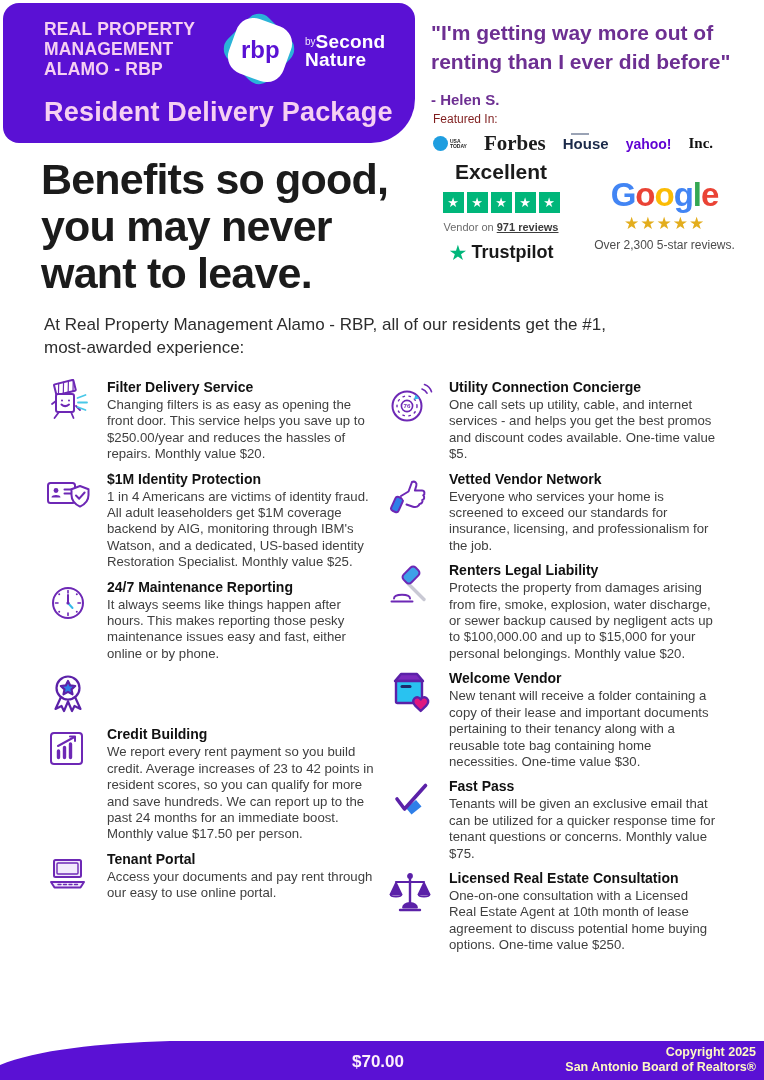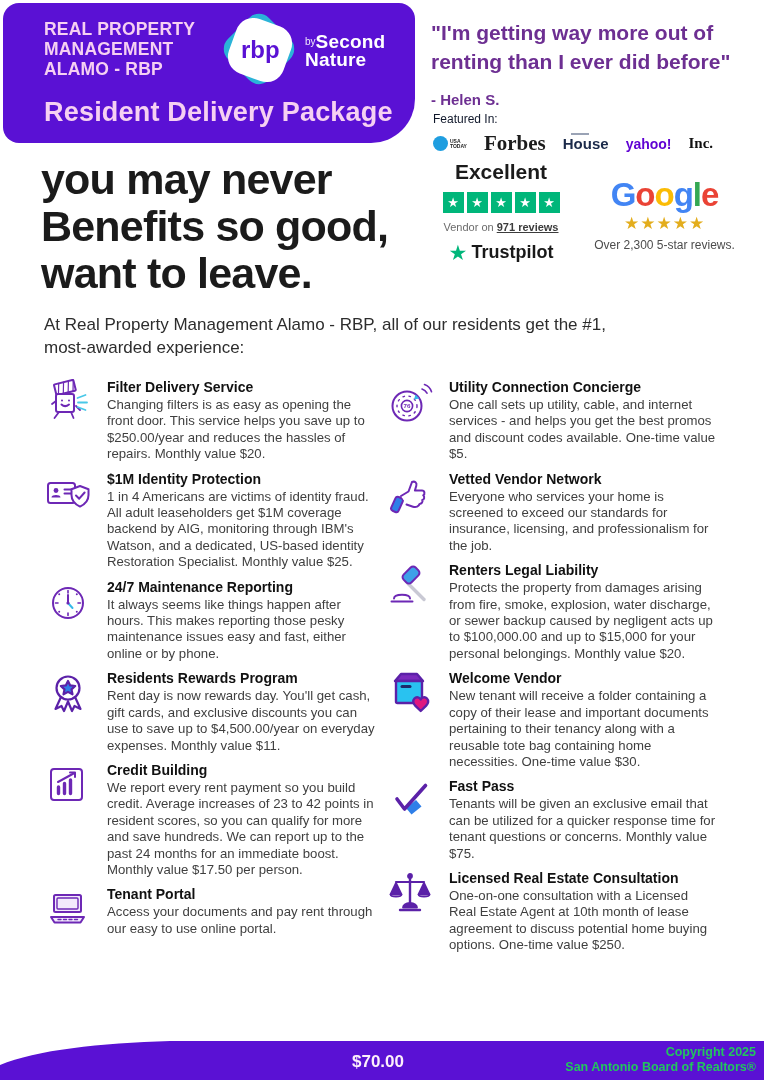--- a/index.html
+++ b/index.html
@@ -27,21 +27,21 @@
   .sn-by { font-size:10px; vertical-align:top; opacity:.9; }
   .sn-line { font-size:19px; font-weight:600; letter-spacing:.2px; }
   .package-title { position:absolute; left:41px; top:94px; color:#f6d0f2;
     font-size:27px; font-weight:bold; letter-spacing:.2px; }
   
   .quote { position:absolute; left:431px; top:18px; width:325px;
     color:#6d2f92; font-size:21px; font-weight:600; line-height:29px; }
   .quote-attrib { margin-top:9px; font-size:15px; font-weight:bold; }
   
   .featured { position:absolute; left:433px; top:112px; width:320px; }
-  .featured-label { font-size:12px; color:#0f172a; }
+  .featured-label { font-size:12px; color:#7f1d1d; }
   .featured-logos { margin-top:5px; display:flex; align-items:center; gap:17px; }
   .usatoday { display:flex; align-items:center; gap:2px; }
   .usatoday-circle { width:15px; height:15px; border-radius:50%; background:#1f9ee0; }
   .usatoday-text { font-size:5px; font-weight:bold; color:#222; line-height:5px; }
   .logo-forbes { font-family:"Liberation Serif", serif; font-size:21px; font-weight:bold; color:#1c1c1c; }
   .logo-house { font-size:15px; font-weight:800; color:#1b2a4a; position:relative; }
   .logo-house::before { content:""; position:absolute; left:8px; top:-2px; width:18px; height:2px;
     background:#9aa3b5; }
   .logo-yahoo { font-size:14px; font-weight:bold; color:#5f01d3; }
   .logo-inc { font-family:"Liberation Serif", serif; font-size:15px; font-weight:bold; color:#111; }
@@ -76,21 +76,21 @@
   .benefit-icon { flex:0 0 48px; width:48px; height:48px; }
   .benefit-text { padding-right:8px; }
   .benefit-title { font-size:14px; font-weight:bold; color:#111; margin-bottom:2px; }
   .benefit-desc { font-size:13.2px; line-height:16.4px; color:#3f3f3f; }
   
   .footer { position:absolute; left:0; bottom:0; width:764px; height:39px; background:#5a11d4; }
   .footer-swoosh { position:absolute; left:0; top:0; }
   .footer-tier { position:absolute; left:44px; top:11px; color:#f6d0f2; font-size:17px; font-weight:bold;margin-top:44px; }
   .footer-price { position:absolute; left:352px; top:11px; color:#fdeffb; font-size:17px; font-weight:bold; }
   .footer-copy { position:absolute; right:8px; top:4px; text-align:right;
-    color:#22c55e; font-size:12.5px; font-weight:bold; line-height:15px; }
+    color:#fef9c3; font-size:12.5px; font-weight:bold; line-height:15px; }
   svg text { font-family:"Liberation Sans", sans-serif; }
 </style>
 </head>
 <body>
 
 <div class="page">
 
   <div class="header-card">
     <div class="brand">
       <div>REAL PROPERTY</div>
@@ -156,22 +156,22 @@
 
   <div class="google">
     <div class="g-wordmark">
       <span class="g-blue">G</span><span class="g-red">o</span><span class="g-yellow">o</span><span class="g-blue">g</span><span class="g-green">l</span><span class="g-red">e</span>
     </div>
     <div class="g-stars"><span class="g-star">★</span><span class="g-star">★</span><span class="g-star">★</span><span class="g-star">★</span><span class="g-star">★</span></div>
     <div class="g-caption">Over 2,300 5-star reviews.</div>
   </div>
 
   <div class="hero-heading">
+    <div>Benefits so good,</div>
     <div>you may never</div>
-    <div>Benefits so good,</div>
     <div>want to leave.</div>
   </div>
   <div class="intro">
     <div>At Real Property Management Alamo - RBP, all of our residents get the #1,</div>
     <div>most-awarded experience:</div>
   </div>
 
   <div class="benefits">
 
     <div class="benefit-col col-left">
@@ -228,24 +228,20 @@
         </div>
       </div>
 
       <div class="benefit">
         <svg class="benefit-icon" viewBox="0 0 48 48" fill="none" stroke="#5b21a8" stroke-width="2.2" stroke-linecap="round" stroke-linejoin="round">
           <path d="M17 27l-5.5 12 6-3 2.5 5 4-9.5"></path>
           <path d="M31 27l5.5 12-6-3-2.5 5-4-9.5"></path>
           <circle cx="24" cy="18" r="11.5" fill="#fff"></circle>
           <path d="M24 11l2.2 4.4 5 .6-3.7 3.4 1 4.9-4.5-2.4-4.5 2.4 1-4.9-3.7-3.4 5-.6z" fill="#2f7fe8"></path>
         </svg>
-        <div class="benefit-text">
-          <div class="benefit-title">Residents Rewards Program</div>
-          <div class="benefit-desc">Rent day is now rewards day. You'll get cash, gift cards, and exclusive discounts you can use to save up to $4,500.00/year on everyday expenses. Monthly value $11.</div>
-        </div>
       </div>
 
       <div class="benefit">
         <svg class="benefit-icon" viewBox="0 0 48 48" fill="none" stroke="#6d28b5" stroke-width="2" stroke-linecap="round" stroke-linejoin="round">
           <rect x="7" y="7" width="31" height="31" rx="3" fill="#fff"></rect>
           <path d="M14.5 31.5v-6.5M20.5 31.5v-10M26.5 31.5v-13.5" stroke-width="3.4"></path>
           <path d="M14 20l15.5-8.5"></path>
           <path d="M26 10.5h5v4.5"></path>
         </svg>
         <div class="benefit-text">

